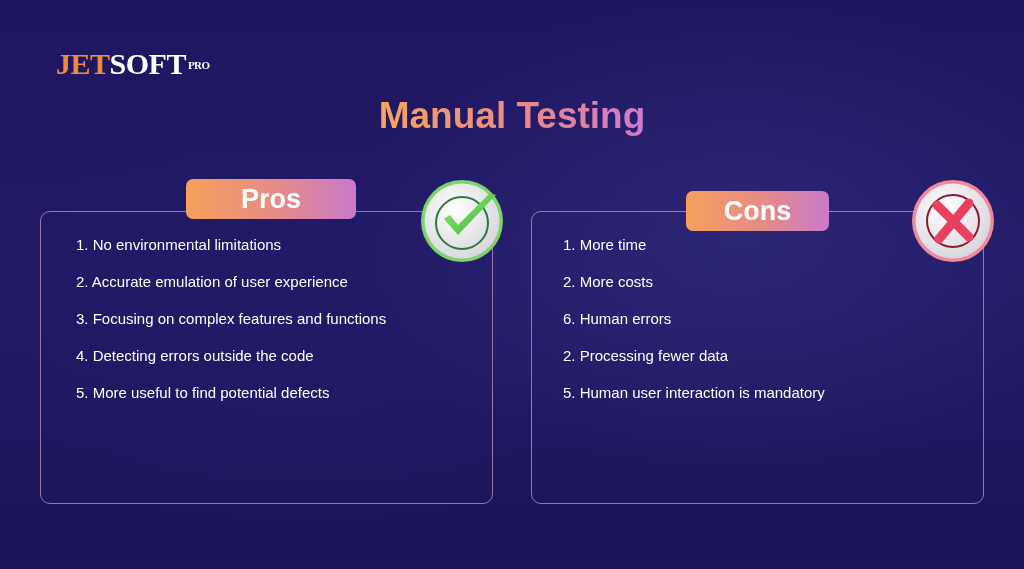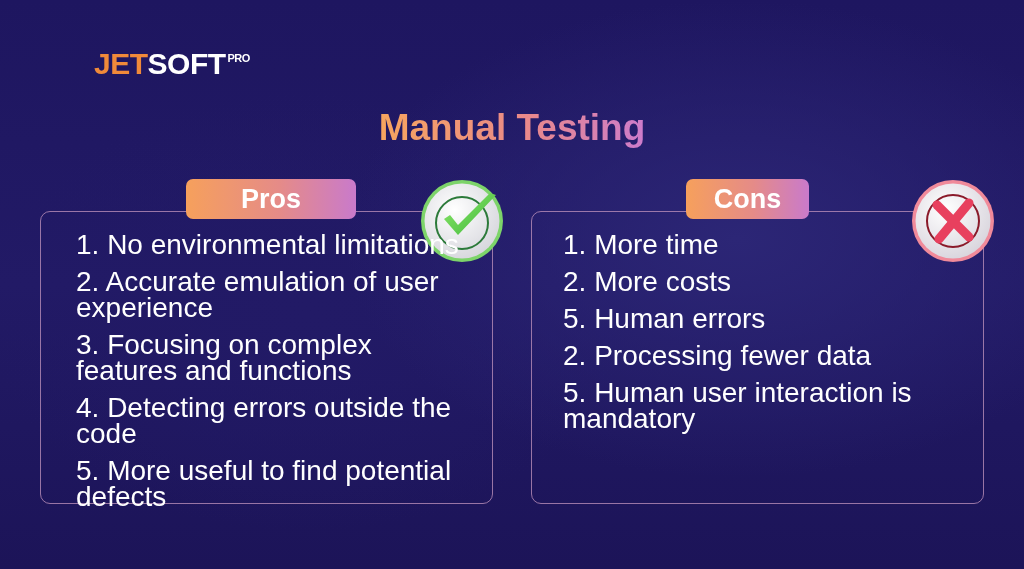--- a/index.html
+++ b/index.html
@@ -8,30 +8,30 @@
       position: relative;
       font-family: "DejaVu Sans", "Liberation Sans", sans-serif;
       background:
         radial-gradient(ellipse 55% 60% at 72% 42%, #2c2676 0%, rgba(44,38,118,0) 70%),
         radial-gradient(ellipse 45% 55% at 30% 55%, #221a66 0%, rgba(34,26,102,0) 70%),
         linear-gradient(180deg, #1e1660 0%, #221a66 50%, #1c1458 100%);
       color: #ffffff;
     }
     .logo {
       position: absolute; left: 56px; top: 46px;
-      font-family: Liberation Sans, sans-serif;
+      font-family: Liberation Serif, serif;
       font-weight: 700; font-size: 30px; letter-spacing: -0.5px;
-      line-height: 36px; display: flex; align-items: flex-start; margin-left: 38px;
+      line-height: 36px; display: flex; align-items: center;
     }
     .logo .jet { color: #f08a3a; }
     .logo .soft { color: #ffffff; }
     .logo .pro { color: #ffffff; font-size: 11px; line-height: 20px; margin-left: 2px; margin-top: 2px; font-weight: 700; }
 
     .title {
-      position: absolute; left: 0; right: 0; top: 106px;
+      position: absolute; left: 0; right: 0; top: 94px;
       text-align: center;
       font-family: "Liberation Sans", sans-serif;
       font-weight: 700; font-size: 37px; line-height: 44px;
     }
     .title span {
       background: linear-gradient(90deg, #f7a55e 0%, #e9898a 55%, #cd7ccc 100%);
       -webkit-background-clip: text; background-clip: text; color: transparent;
     }
 
     .card {
@@ -44,28 +44,28 @@
 
     .badge {
       position: absolute; top: 179px; height: 40px;
       border-radius: 7px;
       background: linear-gradient(90deg, #f6a05c 0%, #e58b88 55%, #c97acb 100%);
       display: flex; align-items: center; justify-content: center;
       font-family: "Liberation Sans", sans-serif;
       font-weight: 700; font-size: 27px; color: #ffffff;
     }
     .badge.pros { left: 186px; width: 170px; }
-    .badge.cons { left: 686px; width: 123px; }
+    .badge.cons { left: 686px; width: 143px; margin-top: 12px; }
 
     .list { position: absolute; list-style: none; }
     .list.pros { left: 76px; top: 232px; width: 400px; }
     .list.cons { left: 563px; top: 232px; width: 390px; }
     .list li {
       font-family: "Liberation Sans", sans-serif;
-      font-size: 28px; line-height: 26px; color: #ffffff;
+      font-size: 15px; line-height: 26px; color: #ffffff;
       margin-bottom: 11px;
     }
 
     .icon-badge {
       position: absolute; width: 84px; height: 84px; border-radius: 50%;
     }
     .icon-badge.check { left: 420px; top: 179px; }
     .icon-badge.cross { left: 911px; top: 179px; }
     .icon-badge svg { width: 84px; height: 84px; display: block; }
   </style>
@@ -123,16 +123,16 @@
     <circle cx="42" cy="42" r="41" fill="#f08a9a"></circle>
     <circle cx="42" cy="42" r="37.5" fill="url(#rw)"></circle>
     <circle cx="42" cy="42" r="26" fill="none" stroke="#8a1a2a" stroke-width="2"></circle>
     <path d="M26 26 L58 58" stroke="#e8405e" stroke-width="9" stroke-linecap="round"></path>
     <path d="M58 24 L28 60" stroke="#e8405e" stroke-width="9" stroke-linecap="round"></path>
   </svg>
 </div>
 <ul class="list cons">
   <li>1. More time</li>
   <li>2. More costs</li>
-  <li>5. Human errors</li>
+  <li>6. Human errors</li>
   <li>2. Processing fewer data</li>
   <li>5. Human user interaction is mandatory</li>
 </ul>
 
 </body></html>

